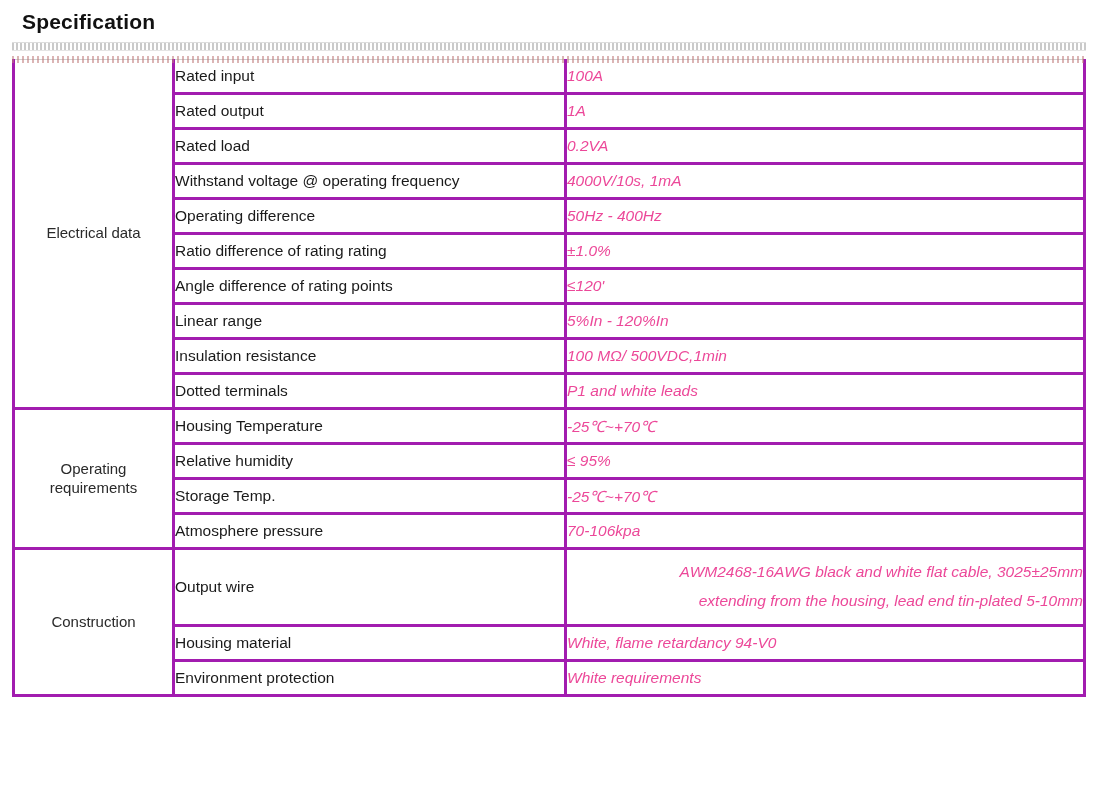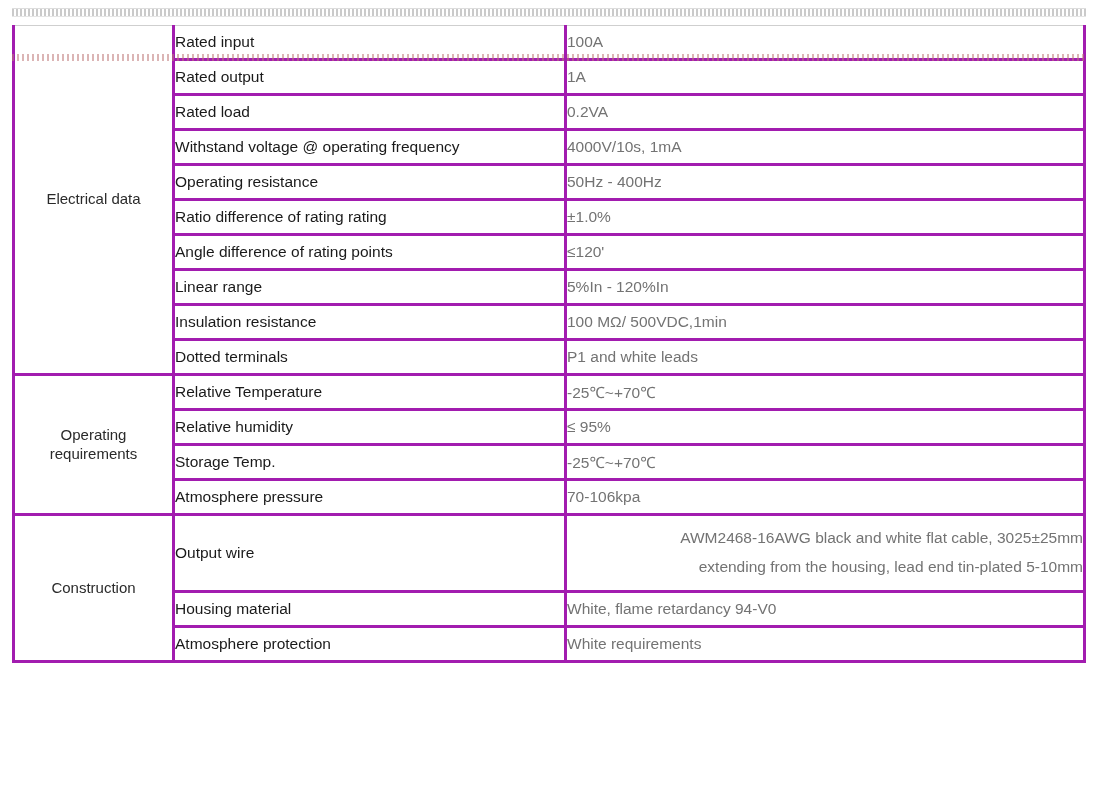--- a/index.html
+++ b/index.html
@@ -74,39 +74,41 @@
     width: 160px;
   }
   td.param {
     padding: 8px 0 8px 12px;
     width: 392px;
     color: #1a1a1a;
   }
   td.value {
     padding: 8px 0 8px 10px;
     border-right: none;
-    color: #737373;
+    color: #ec4899;
+    font-style: italic;
   }
   tr.r td { height: 32px; }
   tr.tall td { height: 74px; }
   .value-multi {
     line-height: 1.85;
     text-align: right;
   }
   .value-multi .l2 {
     padding-left: 6px;
   }
   table.spec tr:first-child td { border-top: 1px solid #cfcfcf; }
   .group-sep td { border-top: 1px solid #b9b9b9; }
 </style>
 </head>
 <body>
 
 <div class="page">
 
+  <div class="title">Specification</div>
   <div class="rule"></div>
   <div class="rule-accent"></div>
 
   <table class="spec">
     <colgroup>
       <col style="width:160px">
       <col style="width:392px">
       <col>
     </colgroup>
     <tbody>
@@ -122,21 +124,21 @@
       </tr>
       <tr class="r">
         <td class="param">Rated load</td>
         <td class="value">0.2VA</td>
       </tr>
       <tr class="r">
         <td class="param">Withstand voltage @ operating frequency</td>
         <td class="value">4000V/10s, 1mA</td>
       </tr>
       <tr class="r">
-        <td class="param">Operating resistance</td>
+        <td class="param">Operating difference</td>
         <td class="value">50Hz - 400Hz</td>
       </tr>
       <tr class="r">
         <td class="param">Ratio difference of rating rating</td>
         <td class="value">±1.0%</td>
       </tr>
       <tr class="r">
         <td class="param">Angle difference of rating points</td>
         <td class="value">≤120'</td>
       </tr>
@@ -148,21 +150,21 @@
         <td class="param">Insulation resistance</td>
         <td class="value">100 MΩ/ 500VDC,1min</td>
       </tr>
       <tr class="r">
         <td class="param">Dotted terminals</td>
         <td class="value">P1 and white leads</td>
       </tr>
 
       <tr class="r group-sep">
         <td class="group" rowspan="4">Operating requirements</td>
-        <td class="param">Relative Temperature</td>
+        <td class="param">Housing Temperature</td>
         <td class="value">-25℃~+70℃</td>
       </tr>
       <tr class="r">
         <td class="param">Relative humidity</td>
         <td class="value">≤ 95%</td>
       </tr>
       <tr class="r">
         <td class="param">Storage Temp.</td>
         <td class="value">-25℃~+70℃</td>
       </tr>
@@ -179,19 +181,19 @@
             <div class="l1">AWM2468-16AWG black and white flat cable, 3025±25mm</div>
             <div class="l2">extending from the housing, lead end tin-plated 5-10mm</div>
           </div>
         </td>
       </tr>
       <tr class="r">
         <td class="param">Housing material</td>
         <td class="value">White, flame retardancy 94-V0</td>
       </tr>
       <tr class="r">
-        <td class="param">Atmosphere protection</td>
+        <td class="param">Environment protection</td>
         <td class="value">White requirements</td>
       </tr>
     </tbody>
   </table>
 
 </div>
 
 </body></html>

